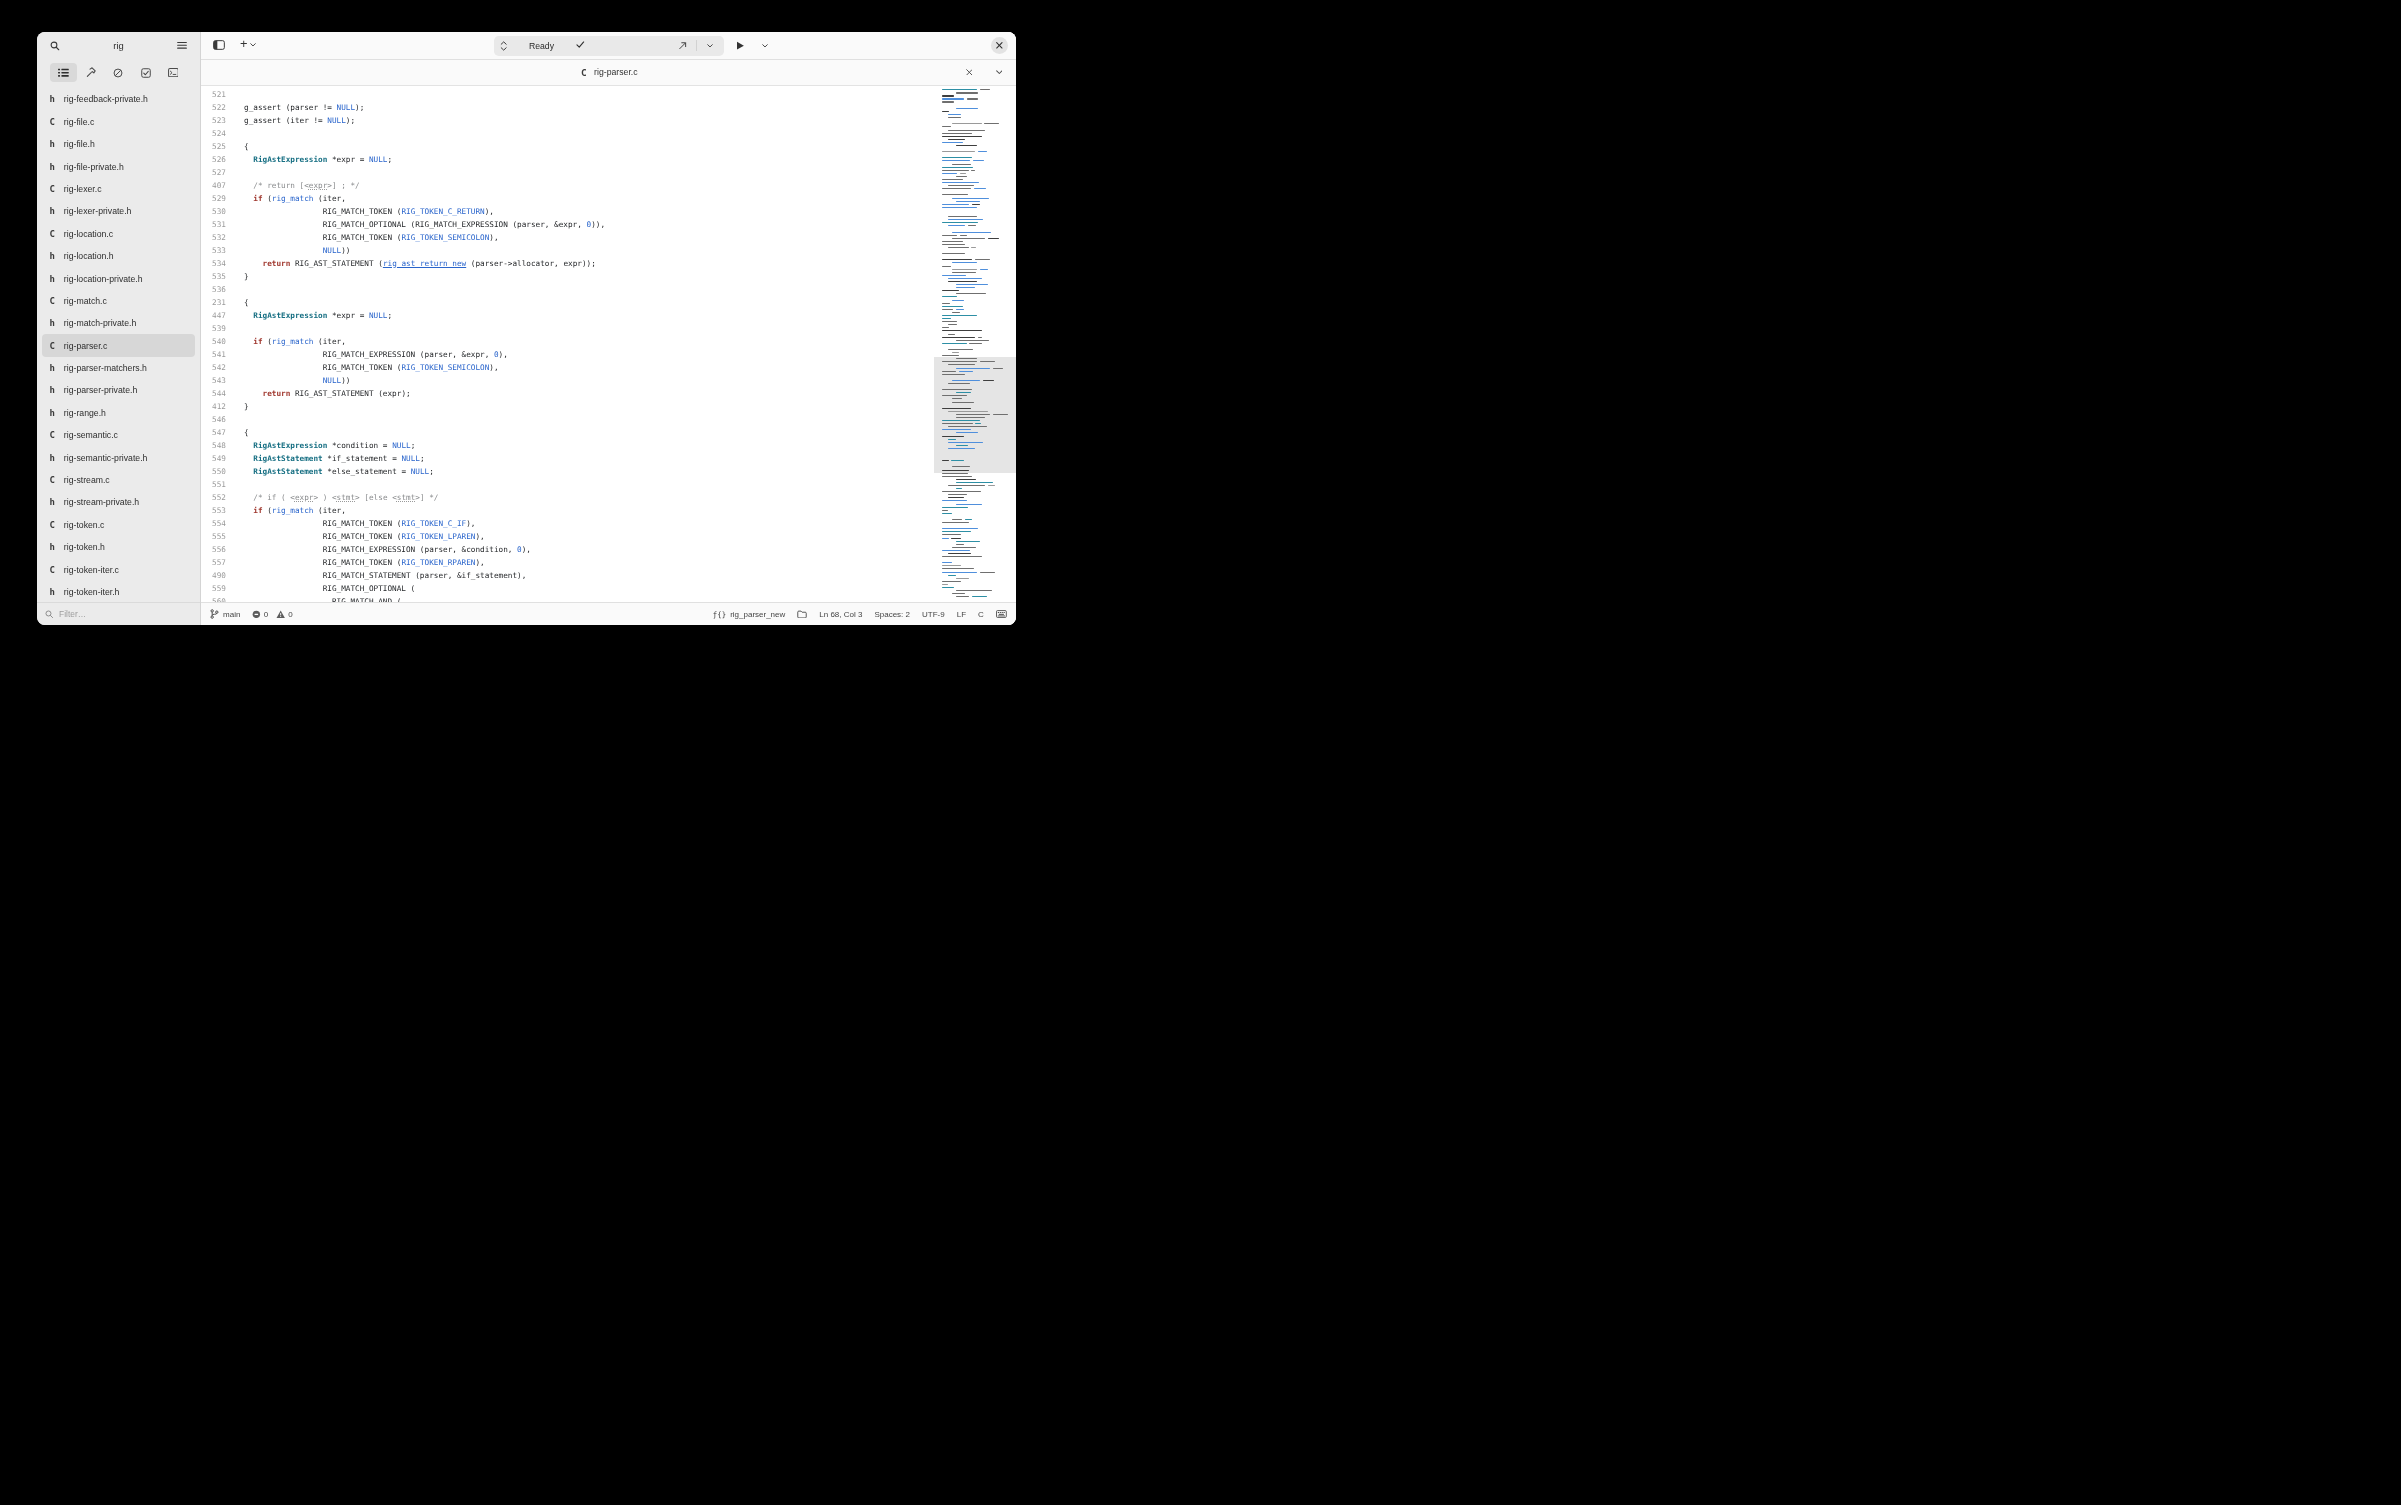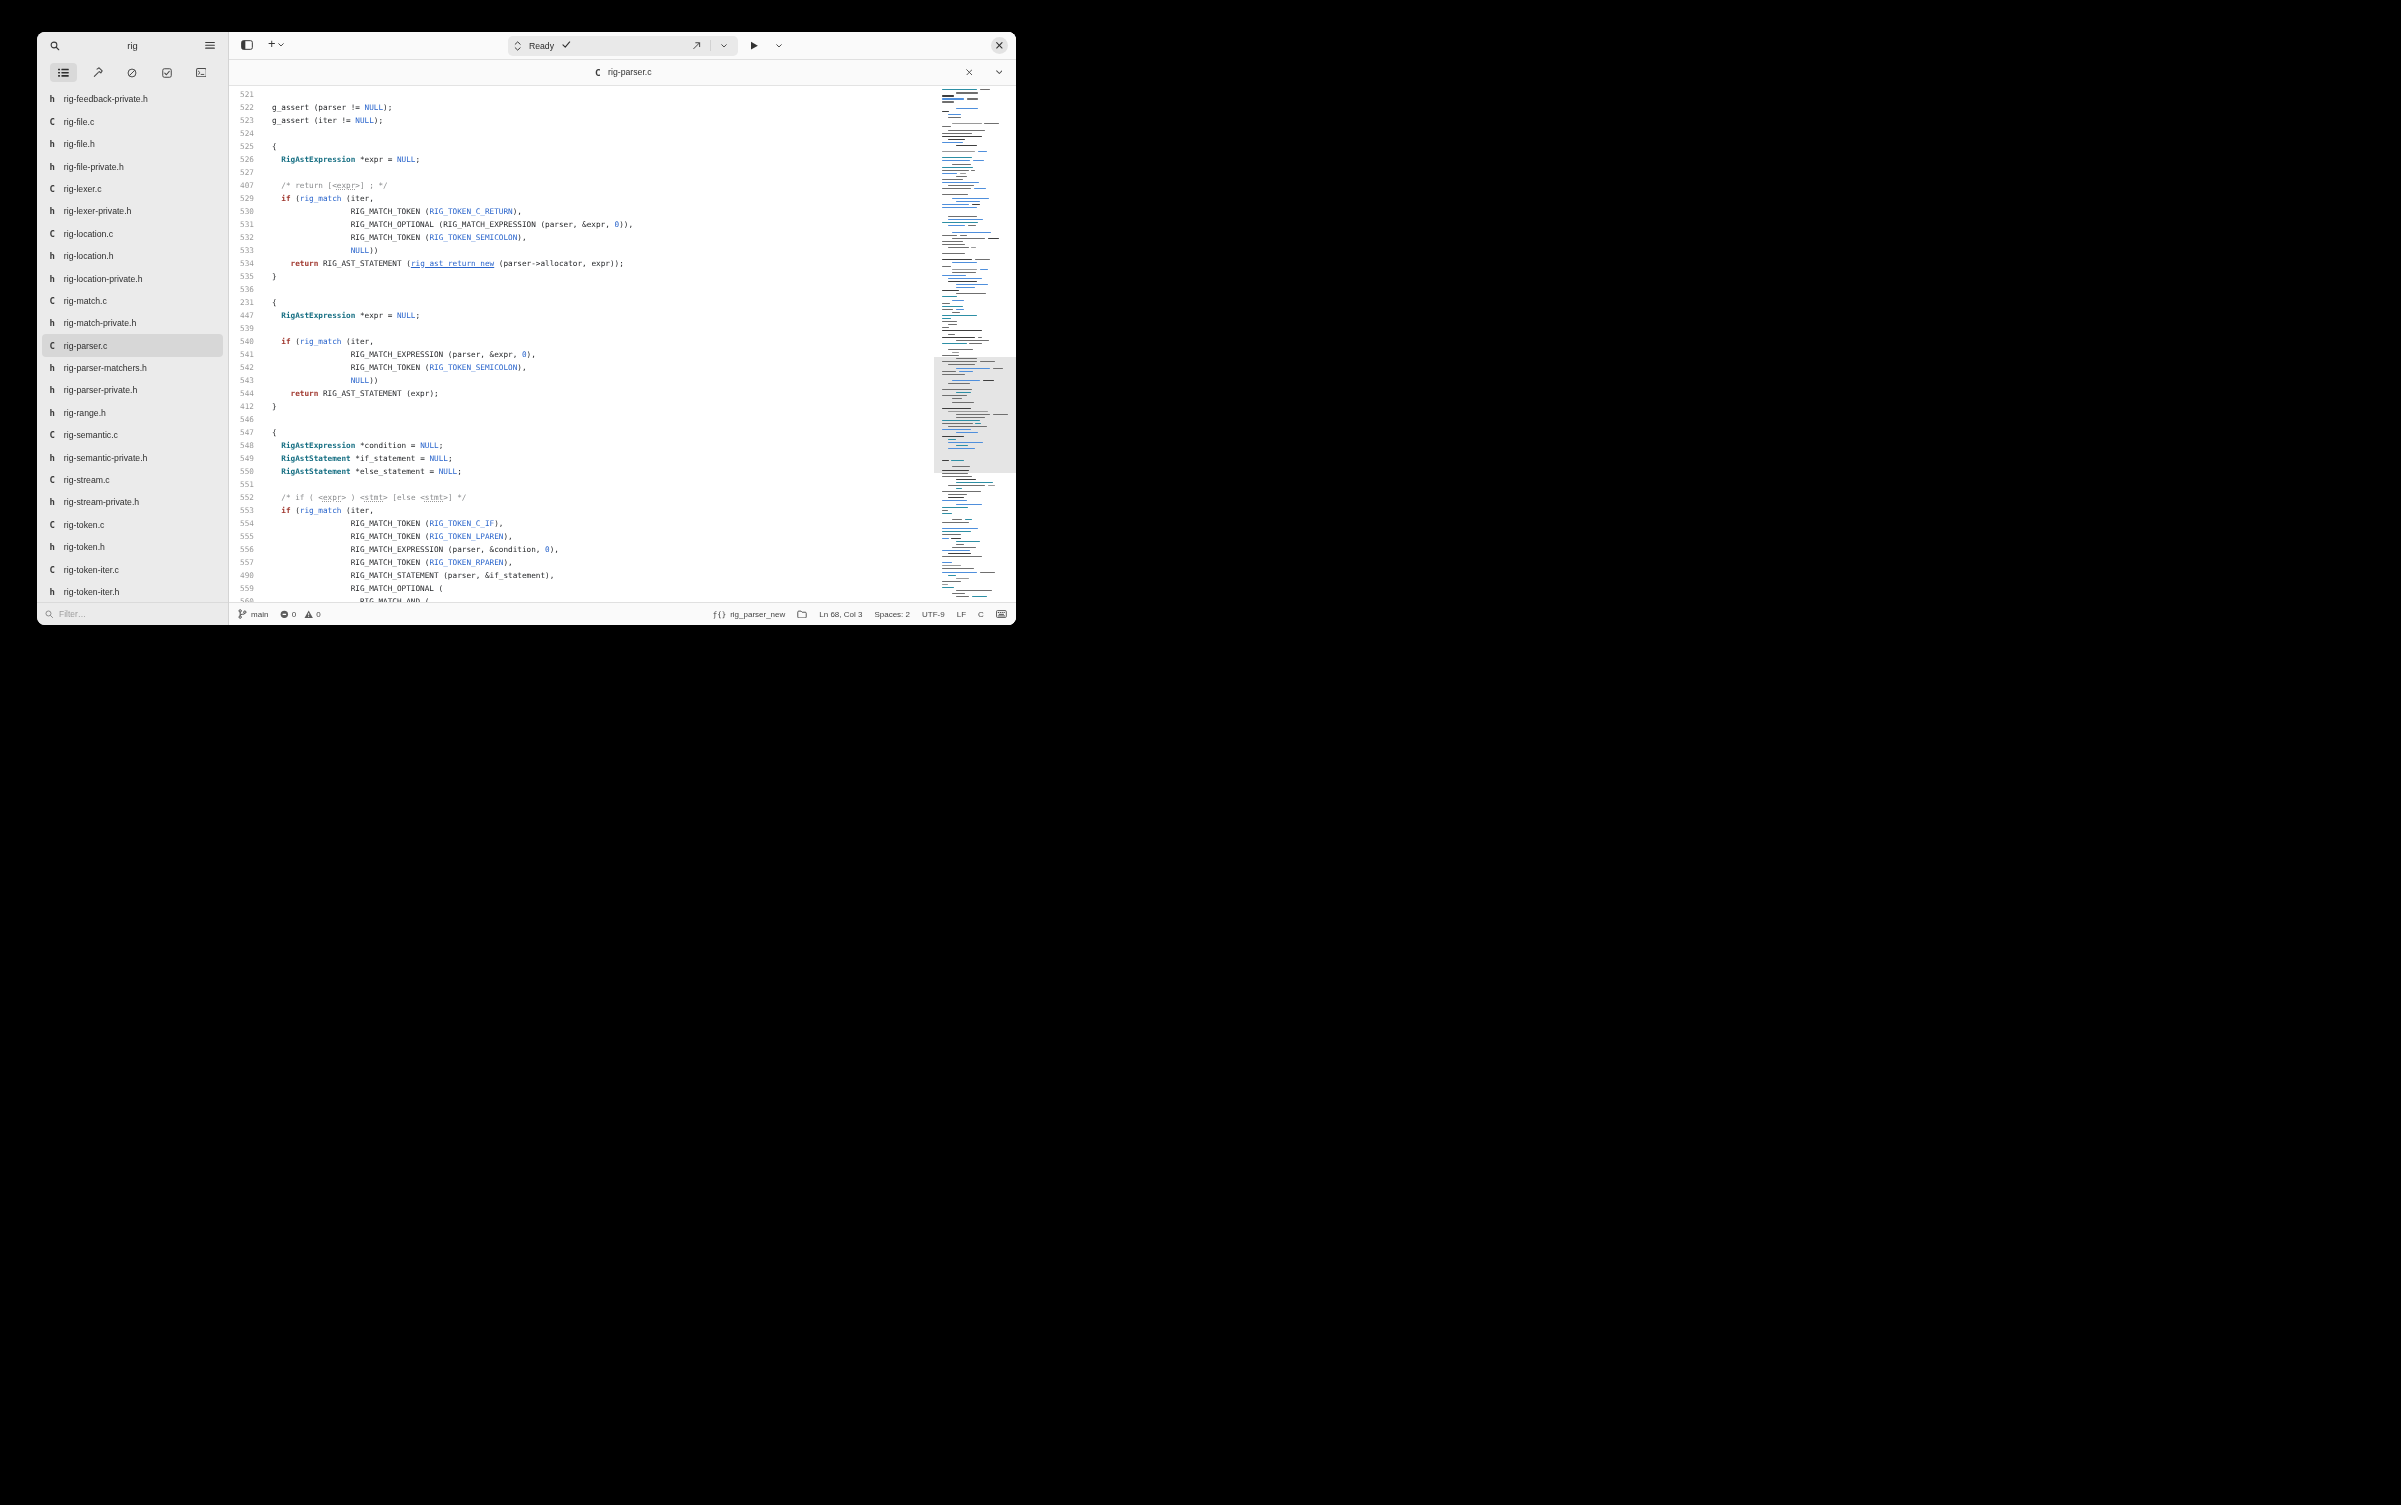--- a/index.html
+++ b/index.html
@@ -3,21 +3,21 @@
 <meta charset="utf-8">
 <style>
   * { box-sizing: border-box; margin: 0; padding: 0; }
   html,body { width:1046px; height:660px; background:#000; font-family:"Liberation Sans", sans-serif; overflow:hidden; }
 
   .window { position:absolute; left:37px; top:32px; width:979px; height:593px;
     background:#fff; border-radius:8px; overflow:hidden; display:flex;
     box-shadow:0 9.4px 30px rgba(0,0,0,.6); }
 
   
-  .sidebar { width:192px; background:#ebebeb; border-right:0.7px solid #d4d4d4; display:flex; flex-direction:column; }
+  .sidebar { width:164px; background:#ebebeb; border-right:0.7px solid #d4d4d4; display:flex; flex-direction:column; }
   .sb-header { height:27.5px; flex:0 0 27.5px; display:flex; align-items:center; padding:0 8px; }
   .sb-title { flex:1; text-align:center; font-size:9.4px; color:#2e2e2e; }
   .icon-btn { width:20px; height:19px; display:flex; align-items:center; justify-content:center; border-radius:4px; cursor:pointer; }
   .sb-tools { height:26px; flex:0 0 26px; display:flex; align-items:center; justify-content:space-between; padding:0 13.4px; }
   .tool { width:27px; height:19px; display:flex; align-items:center; justify-content:center; border-radius:4px; }
   .tool.selected { background:#d9d9d9; }
   .file-list { flex:1; overflow:hidden; padding:2.7px 0 0 0; }
   .file-row { height:22.4px; margin:0 5.4px; padding:0 5.4px; display:flex; align-items:center; gap:7.4px; border-radius:4px; font-size:8.7px; color:#2d2d2d; }
   .file-row.selected { background:#d7d7d7; }
   .kind { width:8.7px; text-align:center; font-family:"DejaVu Sans Mono", monospace; font-weight:700; font-size:9px; color:#3b3b3b; }
@@ -26,21 +26,21 @@
   .sb-filter input::placeholder { color:#9d9d9d; }
 
   
   .main { flex:1; display:flex; flex-direction:column; background:#fff; }
   .main-header { position:relative; height:27.5px; flex:0 0 27.5px; background:#fafafa; border-bottom:0.7px solid #e0e0e0; display:flex; align-items:center; padding:0 8px; gap:4px; }
   .plus-group { display:flex; align-items:center; gap:2.7px; }
   .plus-glyph { font-size:12.8px; color:#333; line-height:1; margin-top:-1.3px; }
 
   .omnibar { position:absolute; left:50%; top:4px; transform:translateX(-50%); width:230px; height:19.5px;
     background:#e9e9e9; border-radius:4.7px; display:flex; align-items:center; padding:0 6px; }
-  .omni-left { display:flex; gap:8px; }
+  .omni-left { display:flex; gap:22px; }
   .omni-label { font-size:8.7px; color:#2c2c2c; }
   .omni-right { margin-left:auto; display:flex; align-items:center; gap:5.4px; }
   .omni-divider { width:0.7px; height:11.4px; background:#d2d2d2; }
 
   .play-group { position:absolute; left:calc(50% + 122px); top:4px; height:19.5px; display:flex; align-items:center; gap:8px; }
 
   .win-close { margin-left:auto; width:17.5px; height:17.5px; border-radius:50%; background:#e3e3e3; display:flex; align-items:center; justify-content:center; cursor:pointer; }
 
   .tabbar { position:relative; height:26px; flex:0 0 26px; background:#fafafa; border-bottom:0.7px solid #e3e3e3; display:flex; align-items:center; justify-content:center; gap:6px; }
   .tab-title { font-size:8.7px; color:#303030; }

